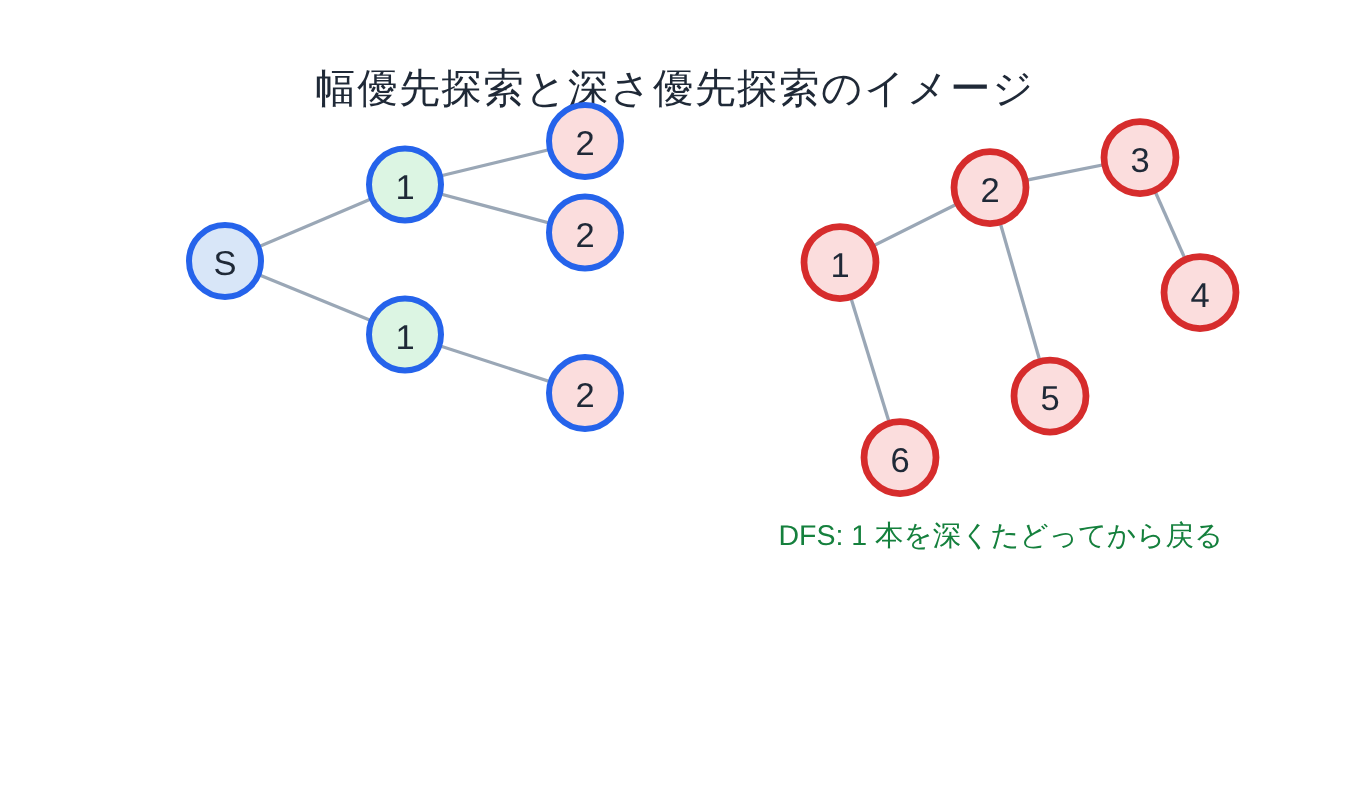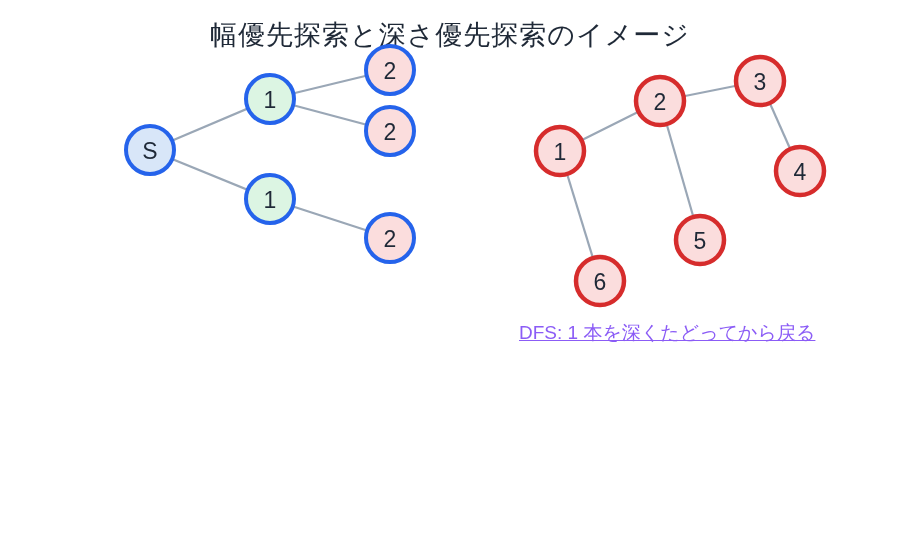--- a/index.html
+++ b/index.html
@@ -7,20 +7,21 @@
     padding: 0;
     background: #ffffff;
     font-family: "Liberation Sans", "DejaVu Sans", sans-serif;
   }
   .canvas {
     position: relative;
     width: 900px;
     height: 472px;
     background: #ffffff;
     overflow: hidden;
+    margin-top: 24px;
   }
   .title {
     position: absolute;
     top: 17px;
     left: 0;
     width: 100%;
     text-align: center;
     font-size: 27px;
     letter-spacing: 1px;
     color: #1f2937;
@@ -80,14 +81,14 @@
       <text x="760" y="81" text-anchor="middle" dominant-baseline="central" dy="0.06em" class="node-label" fill="#1f2937">3</text>
       <circle cx="800" cy="171" r="24" fill="#fbdddd" stroke="#d62c2c" stroke-width="4.5"></circle>
       <text x="800" y="171" text-anchor="middle" dominant-baseline="central" dy="0.06em" class="node-label" fill="#1f2937">4</text>
       <circle cx="700" cy="240" r="24" fill="#fbdddd" stroke="#d62c2c" stroke-width="4.5"></circle>
       <text x="700" y="240" text-anchor="middle" dominant-baseline="central" dy="0.06em" class="node-label" fill="#1f2937">5</text>
       <circle cx="600" cy="281" r="24" fill="#fbdddd" stroke="#d62c2c" stroke-width="4.5"></circle>
       <text x="600" y="281" text-anchor="middle" dominant-baseline="central" dy="0.06em" class="node-label" fill="#1f2937">6</text>
     </svg>
 
 
-  <div class="caption dfs" style="color: #8b5cf6; text-decoration: underline;">DFS: 1 本を深くたどってから戻る</div>
+  <div class="caption dfs" style="color: #15803d;">DFS: 1 本を深くたどってから戻る</div>
 </div>
 
 </body></html>

